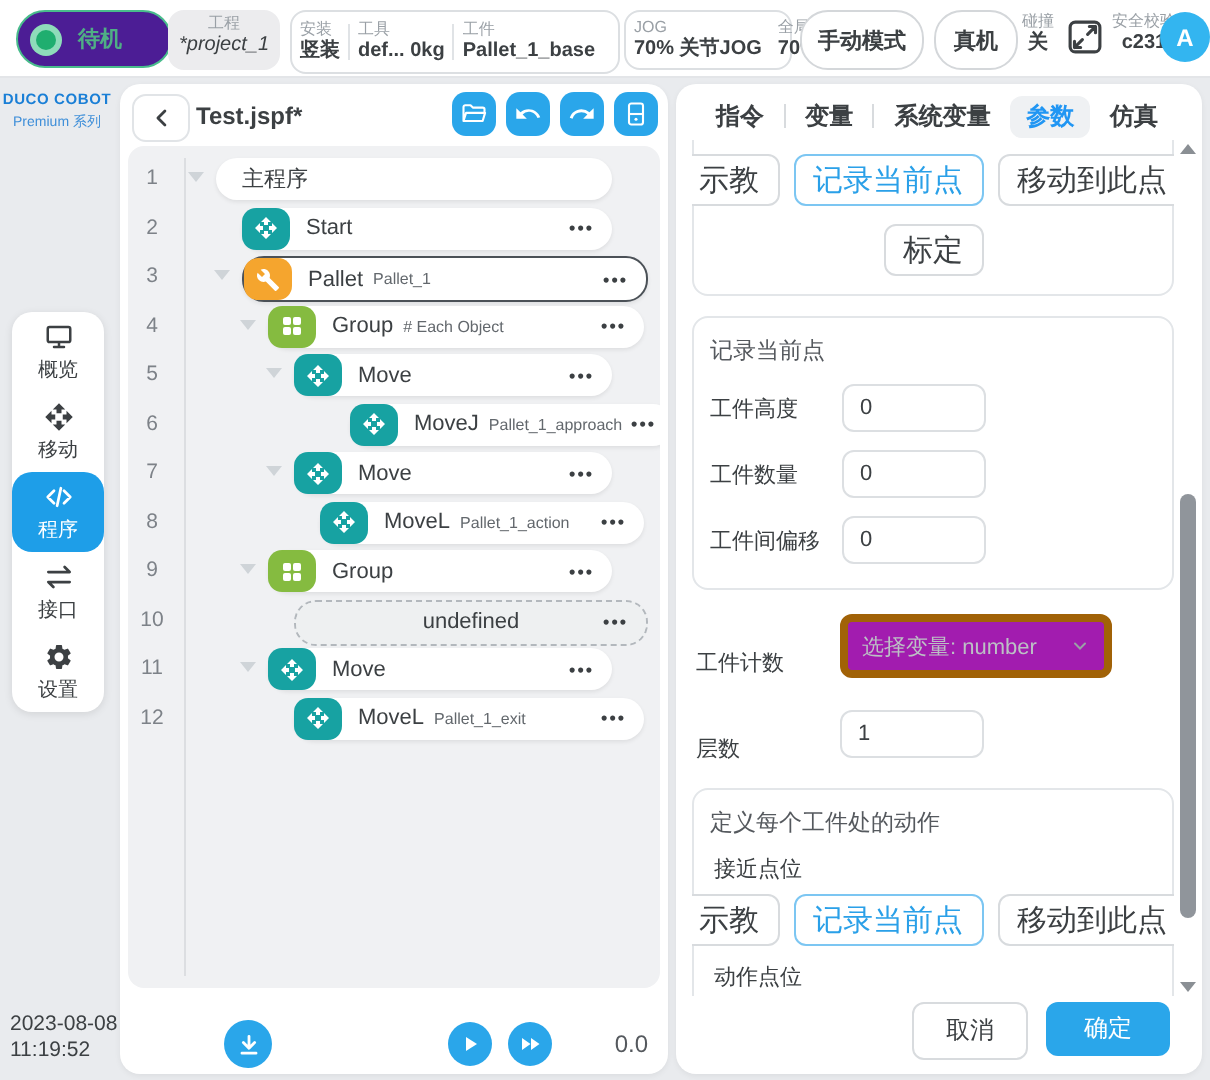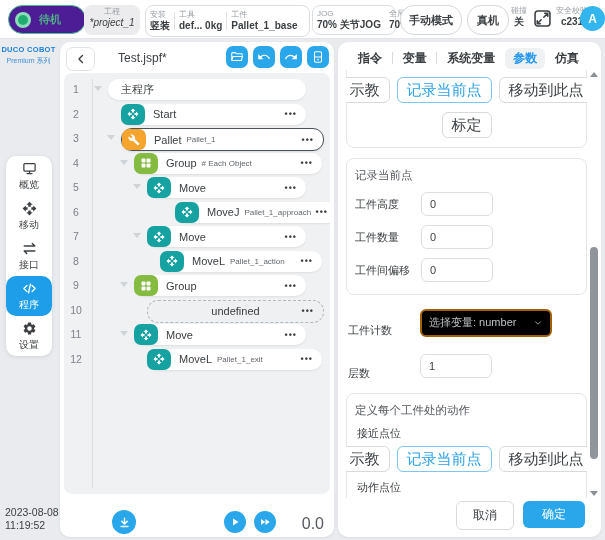--- a/index.html
+++ b/index.html
@@ -38,21 +38,21 @@
   .menu-item{height:40px;display:flex;flex-direction:column;align-items:center;justify-content:center;gap:2px;border-radius:10px;color:#3c4043;cursor:pointer;}
   .menu-item svg{width:15px;height:15px;}
   .menu-label{font-size:10px;}
   .menu-item.active{background:#1e9ee8;color:#fff;}
   .timestamp{position:absolute;left:5px;top:506px;font-size:10.5px;line-height:13px;color:#3c4043;}
 
   
   .tree-panel{position:absolute;left:60px;top:42px;width:274px;height:495px;background:#fff;border-radius:10px;box-shadow:0 1px 3px rgba(0,0,0,.06);}
   .back-btn{position:absolute;left:6px;top:5px;width:27px;height:22px;border:1px solid #e1e4e7;border-radius:7px;background:#fff;display:flex;align-items:center;justify-content:center;color:#3c4043;cursor:pointer;}
   .back-btn svg{width:14px;height:14px;}
-  .tree-title{position:absolute;left:58px;top:9px;font-size:12px;font-weight:normal;}
+  .tree-title{position:absolute;left:38px;top:9px;font-size:12px;font-weight:bold;}
   .tree-tools{position:absolute;right:5px;top:4px;display:flex;gap:5px;}
   .tool-btn{width:22px;height:22px;border-radius:7px;background:#2aa6ea;color:#fff;display:flex;align-items:center;justify-content:center;cursor:pointer;}
   .tool-btn svg{width:14px;height:14px;}
   .tree-body{position:absolute;left:4px;right:4px;top:31px;height:421px;background:#f0f1f3;border-radius:8px;overflow:hidden;}
   .num-divider{position:absolute;left:28px;top:6px;bottom:6px;width:1px;background:#dcdee1;}
   .tree-rows{position:absolute;left:0;right:0;top:5px;}
   .trow{position:relative;height:24.5px;}
   .tnum{position:absolute;left:0;top:5px;width:24px;text-align:center;font-size:10.5px;color:#7d8288;}
   .tri{position:absolute;top:8px;width:0;height:0;border-left:4.5px solid transparent;border-right:4.5px solid transparent;border-top:5.5px solid #cfd4d8;cursor:pointer;}
   .pill{position:absolute;top:1px;height:21px;background:#fff;border-radius:11px;display:flex;align-items:center;box-shadow:0 1px 2px rgba(0,0,0,.08);cursor:pointer;}
@@ -65,21 +65,21 @@
   .pill.dashed .lbl{margin:0;}
   .sub{font-size:8px;color:#63686d;margin-left:5px;white-space:nowrap;}
   .dots{position:absolute;right:9px;font-size:9px;letter-spacing:1px;color:#3c4043;font-weight:bold;cursor:pointer;}
   .tree-footer{position:absolute;left:0;right:0;bottom:0;height:28px;}
   .circle-btn{border-radius:50%;background:#2aa6ea;color:#fff;display:flex;align-items:center;justify-content:center;cursor:pointer;position:absolute;}
   .dl-btn{left:52px;top:1px;width:24px;height:24px;}
   .dl-btn svg{width:13px;height:13px;}
   .play-btn{left:164px;top:2px;width:22px;height:22px;}
   .ff-btn{left:194px;top:2px;width:22px;height:22px;}
   .play-btn svg,.ff-btn svg{width:12px;height:12px;}
-  .speed{position:absolute;right:10px;top:6px;font-size:16px;color:#55595e;}
+  .speed{position:absolute;right:10px;top:6px;font-size:12px;color:#55595e;}
 
   
   .right-panel{position:absolute;left:338px;top:42px;width:263px;height:495px;background:#fff;border-radius:10px;box-shadow:0 1px 3px rgba(0,0,0,.06);}
   .tabs{position:absolute;top:5px;left:12px;right:14px;height:22px;display:flex;align-items:center;justify-content:space-between;}
   .tab{font-size:12px;font-weight:bold;color:#3c4043;padding:2px 8px;border-radius:6px;cursor:pointer;white-space:nowrap;}
   .tab.active{color:#2196f3;background:#eff1f3;}
   .tab-div{width:1px;height:12px;background:#d8dbde;}
   .scroll{position:absolute;left:8px;right:14px;top:28px;height:428px;overflow:hidden;}
   .card{border:1px solid #e3e6e9;border-radius:8px;background:#fff;}
   .card1{margin-top:-20px;padding:26px 8px 9px;}
@@ -87,21 +87,21 @@
   .btn{height:24px;border:1px solid #d8dbde;border-radius:6px;background:#fff;font-size:15px;color:#3c4043;display:flex;align-items:center;justify-content:center;padding:0 9px;cursor:pointer;white-space:nowrap;}
   .btn.blue{border-color:#7cc6f2;color:#2aa0e8;}
   .center-row{display:flex;justify-content:center;margin-top:9px;}
   .card2{margin-top:10px;padding:9px 8px 12px;}
   .card-title{font-size:11.5px;color:#55595e;}
   .field-row{display:flex;align-items:center;margin-top:9px;}
   .field-label{width:66px;font-size:11px;color:#3c4043;flex:none;}
   .input{width:62px;height:22px;border:1px solid #dcdfe2;border-radius:6px;font-size:11px;display:flex;align-items:center;padding-left:8px;background:#fff;cursor:text;}
   .loose-row{display:flex;align-items:center;margin-top:12px;padding-left:2px;}
   .loose-row .field-label{width:72px;margin-top:16px;}
-  .dropdown{width:114px;height:24px;border:2px solid #a16207;border-radius:6px;background:#000000;color:#bcc0c5;font-size:11px;display:flex;align-items:center;justify-content:space-between;padding:0 7px;cursor:pointer;}
+  .dropdown{width:114px;height:24px;border:4px solid #a16207;border-radius:6px;background:#a21caf;color:#bcc0c5;font-size:11px;display:flex;align-items:center;justify-content:space-between;padding:0 7px;cursor:pointer;}
   .dropdown svg{width:10px;height:10px;color:#9aa0a6;}
   .card3{margin-top:12px;padding:9px 8px 11px;}
   .pt-label{font-size:11px;color:#3c4043;margin:8px 0 5px 2px;}
   .v-scroll{position:absolute;right:2px;top:30px;height:424px;width:10px;}
   .v-up{position:absolute;top:0;left:1px;width:0;height:0;border-left:4px solid transparent;border-right:4px solid transparent;border-bottom:5px solid #8a8f94;cursor:pointer;}
   .v-down{position:absolute;bottom:0;left:1px;width:0;height:0;border-left:4px solid transparent;border-right:4px solid transparent;border-top:5px solid #8a8f94;cursor:pointer;}
   .v-thumb{position:absolute;left:1px;width:8px;top:175px;height:212px;background:#90959b;border-radius:4px;cursor:pointer;}
   .panel-footer{position:absolute;right:16px;bottom:7px;display:flex;gap:9px;}
   .footer-btn{width:56px;height:27px;border-radius:6px;font-size:12px;display:flex;align-items:center;justify-content:center;cursor:pointer;}
   .cancel{border:1px solid #d8dbde;background:#fff;color:#3c4043;}
@@ -184,36 +184,36 @@
 
   <div class="menu-item">
     <span class="sb-icon">
           <svg viewBox="0 0 24 24" style="width: 15px; height: 15px;">
             <path fill="currentColor" d="M10 9h4V6h3l-5-5-5 5h3v3zm-1 1H6V7l-5 5 5 5v-3h3v-4zm14 2-5-5v3h-3v4h3v3l5-5zm-9 3h-4v3H7l5 5 5-5h-3v-3z"></path>
           </svg>
         </span>
     <span class="menu-label">移动</span>
   </div>
 
+  <div class="menu-item active">
+    <span class="sb-icon">
+          <svg viewBox="0 0 24 24" style="width: 15px; height: 15px;">
+            <path fill="none" stroke="currentColor" stroke-width="2.2" stroke-linecap="round" stroke-linejoin="round" d="M8 7l-5 5 5 5M16 7l5 5-5 5M13.5 5l-3 14"></path>
+          </svg>
+        </span>
+    <span class="menu-label">程序</span>
+  </div>
+
   <div class="menu-item">
     <span class="sb-icon">
           <svg viewBox="0 0 24 24" style="width: 15px; height: 15px;">
             <path fill="none" stroke="currentColor" stroke-width="2.2" stroke-linecap="round" stroke-linejoin="round" d="M16.5 4l4 4h-17M7.5 20l-4-4h17"></path>
           </svg>
         </span>
     <span class="menu-label">接口</span>
-  </div>
-
-  <div class="menu-item active">
-    <span class="sb-icon">
-          <svg viewBox="0 0 24 24" style="width: 15px; height: 15px;">
-            <path fill="none" stroke="currentColor" stroke-width="2.2" stroke-linecap="round" stroke-linejoin="round" d="M8 7l-5 5 5 5M16 7l5 5-5 5M13.5 5l-3 14"></path>
-          </svg>
-        </span>
-    <span class="menu-label">程序</span>
   </div>
 
 
   <div class="menu-item">
     <span class="sb-icon">
           <svg viewBox="0 0 24 24" style="width: 15px; height: 15px;">
             <path fill="currentColor" fill-rule="evenodd" d="M19.14 12.94c.04-.3.06-.61.06-.94 0-.32-.02-.64-.07-.94l2.03-1.58a.49.49 0 0 0 .12-.61l-1.92-3.32a.49.49 0 0 0-.59-.22l-2.39.96c-.5-.38-1.03-.7-1.62-.94l-.36-2.54a.48.48 0 0 0-.48-.41h-3.84c-.24 0-.43.17-.47.41l-.36 2.54c-.59.24-1.13.57-1.62.94l-2.39-.96a.49.49 0 0 0-.59.22L2.74 8.87c-.12.21-.08.47.12.61l2.03 1.58c-.05.3-.09.63-.09.94s.02.64.07.94l-2.03 1.58a.49.49 0 0 0-.12.61l1.92 3.32c.12.22.37.29.59.22l2.39-.96c.5.38 1.03.7 1.62.94l.36 2.54c.05.24.24.41.48.41h3.84c.24 0 .44-.17.47-.41l.36-2.54c.59-.24 1.13-.56 1.62-.94l2.39.96c.22.08.47 0 .59-.22l1.92-3.32a.49.49 0 0 0-.12-.61l-2.01-1.58zM12 15.6A3.6 3.6 0 1 1 12 8.4a3.6 3.6 0 0 1 0 7.2z"></path>
           </svg>
         </span>
     <span class="menu-label">设置</span>

